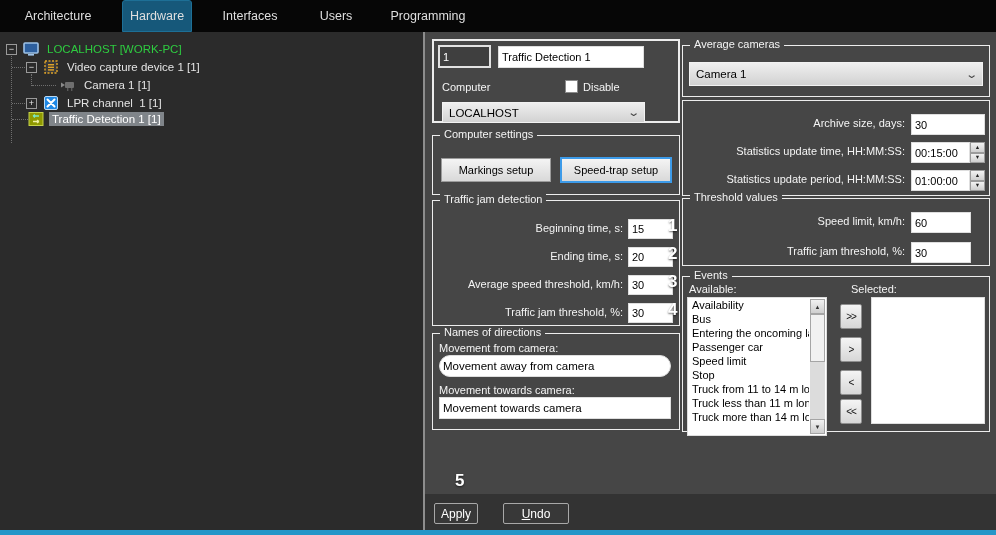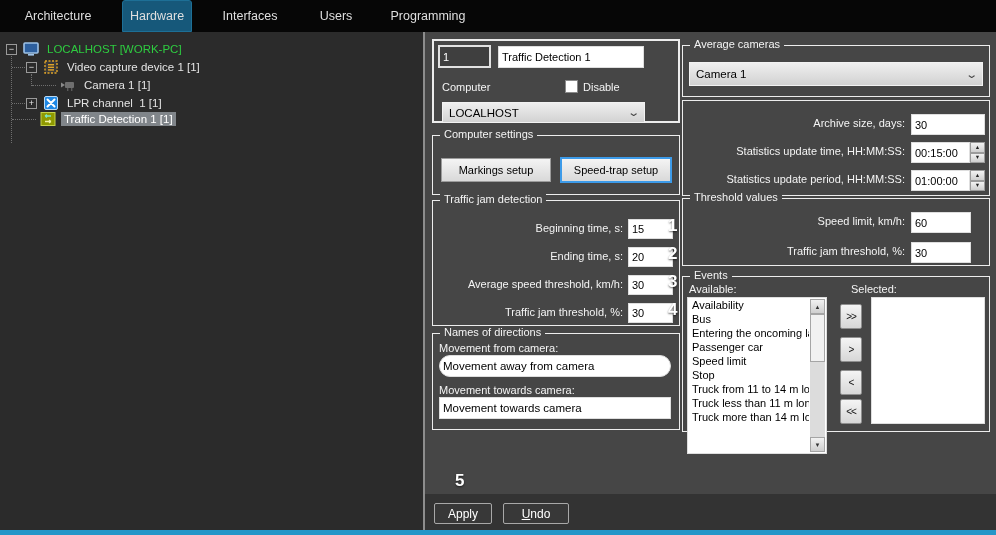--- a/index.html
+++ b/index.html
@@ -118,21 +118,21 @@
 
     <div class="trow" style="left:26px;top:63px;">
       <div class="expander">+</div>
       <svg class="ticon" viewBox="0 0 16 14">
         <rect x="1.5" y="0.5" width="13" height="13" rx="1.5" fill="#1e88e5" stroke="#bcd9f2" stroke-width="1"></rect>
         <path d="M4.5 3.5 L11.5 10.5 M11.5 3.5 L4.5 10.5" stroke="#ffffff" stroke-width="2" stroke-linecap="round"></path>
       </svg>
       <span class="lbl">LPR channel  1 [1]</span>
     </div>
 
-    <div class="trow" style="left:40px;top:79px;text-align:right;">
+    <div class="trow" style="left:28px;top:79px;text-align:right;">
       <svg class="ticon" viewBox="0 0 16 14">
         <rect x="1" y="0.5" width="14" height="13" fill="#8f9900" stroke="#c6d34a" stroke-width="1"></rect>
         <path d="M11 4 L5 4 M5 4 L7 2.6 M5 4 L7 5.4" stroke="#7ce8c3" stroke-width="1.3" fill="none"></path>
         <path d="M5 9.5 L11 9.5 M11 9.5 L9 8.1 M11 9.5 L9 10.9" stroke="#eef0a0" stroke-width="1.3" fill="none"></path>
       </svg>
       <span class="lbl sel">Traffic Detection 1 [1]</span>
     </div>
   </div>
   <div class="vsep"></div>
 
@@ -212,21 +212,21 @@
       <input class="tinput" style="left: 228px; top: 13px; width: 60px; height: 21px;" readonly="" value="60">
       <div class="wlabel rlabel" style="left:10px;top:46px;width:212px;">Traffic jam threshold, %:</div>
       <input class="tinput" style="left: 228px; top: 43px; width: 60px; height: 21px;" readonly="" value="30">
     </div>
 
     <div class="group" style="left:257px;top:244px;width:308px;height:156px;">
       <div class="gtitle">Events</div>
       <div class="wlabel" style="left:6px;top:6px;">Available:</div>
       <div class="wlabel" style="left:168px;top:6px;">Selected:</div>
 
-      <div class="listbox" style="left:4px;top:20px;width:140px;height:157px;">
+      <div class="listbox" style="left:4px;top:20px;width:140px;height:139px;">
         <div style="width:121px;">
           <div class="litem">Availability</div>
           <div class="litem">Bus</div>
           <div class="litem">Entering the oncoming lane</div>
           <div class="litem">Passenger car</div>
           <div class="litem">Speed limit</div>
           <div class="litem">Stop</div>
           <div class="litem">Truck from 11 to 14 m long</div>
           <div class="litem">Truck less than 11 m long</div>
           <div class="litem">Truck more than 14 m long</div>
@@ -242,21 +242,21 @@
       <div class="xferbtn" style="left:157px;top:60px;">&gt;</div>
       <div class="xferbtn" style="left:157px;top:93px;">&lt;</div>
       <div class="xferbtn" style="left:157px;top:122px;">&lt;&lt;</div>
 
       <div class="listbox" style="left:188px;top:20px;width:114px;height:127px;"></div>
     </div>
   </div>
 
   <div class="annot" style="left:455px;top:471px;">5</div>
   <div class="strip">
-    <div class="dbtn" style="left:9px;top:9px;width:58px;height:21px;">Apply</div>
+    <div class="dbtn" style="left:9px;top:9px;width:44px;height:21px;">Apply</div>
     <div class="dbtn" style="left:78px;top:9px;width:66px;height:21px;">
         <span class="u">U</span>
         <span>ndo</span>
       </div>
   </div>
   <div class="cyanline"></div>
 
 </div>
 
 </body></html>

